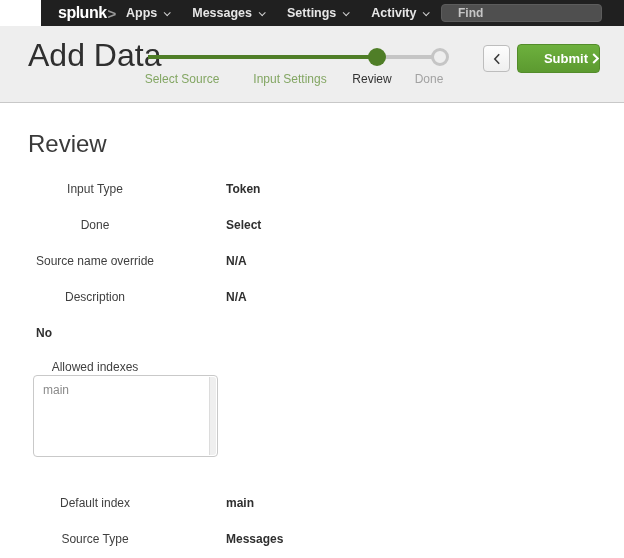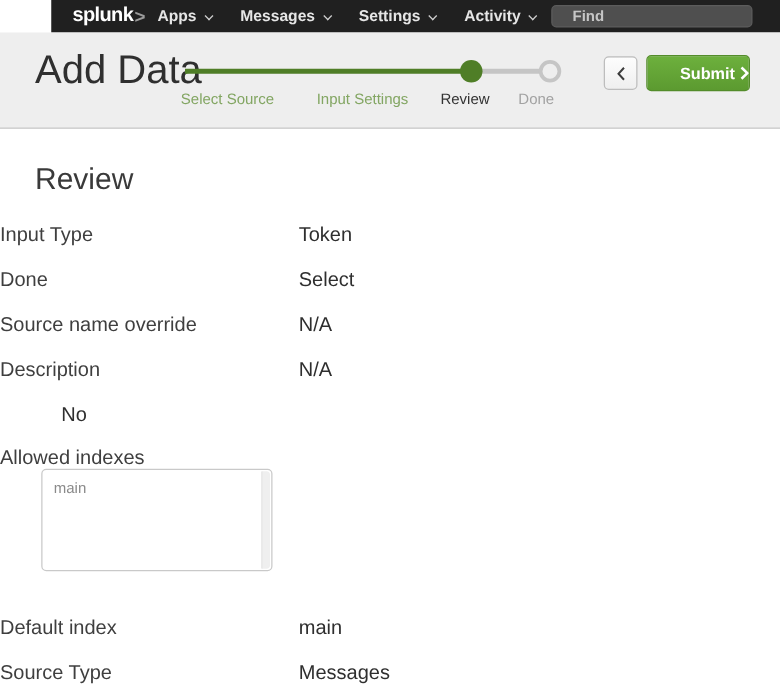--- a/index.html
+++ b/index.html
@@ -51,23 +51,23 @@
                 border-radius:4px; color:#ffffff; font-size:13px; font-weight:700;
                 display:flex; align-items:center; justify-content:flex-end; gap:4px;
                 cursor:pointer; font-family:"Liberation Sans", sans-serif; }
 
   
   .content { padding-top:27px; }
   .section-heading { margin-left:28px; font-size:24px; font-weight:400; color:#3a3a3a;
                      line-height:28px; margin-bottom:23px; }
   .rows { }
   .row { display:flex; margin-bottom:20px; }
-  .row .flabel { width:190px; text-align:left; font-size:16px; color:#3f3f3f;
+  .row .flabel { width:190px; text-align:center; font-size:12px; color:#3f3f3f;
                  line-height:16px; flex:none; }
-  .row .fvalue { margin-left:49px; font-size:16px; font-weight:400; color:#2f2f2f;
+  .row .fvalue { margin-left:36px; font-size:12px; font-weight:700; color:#2f2f2f;
                  line-height:16px; }
   .row.ta-row { margin-top:-4px; margin-bottom:38px;flex-direction:column; }
   .row.ta-row .flabel { padding-top:2px; }
   .ta-box { position:relative; margin-left:33px; width:185px; height:82px;
             border:1px solid #c9c9c9; border-radius:4px; background:#ffffff; overflow:hidden; }
   .ta-text { padding:7px 9px; font-size:12px; color:#8a8a8a; line-height:15px; }
   .ta-scrollbar { position:absolute; top:1px; right:1px; bottom:1px; width:7px;
                   background:#efefef; border-left:1px solid #dcdcdc;
                   border-radius:0 3px 3px 0; }
 </style>

